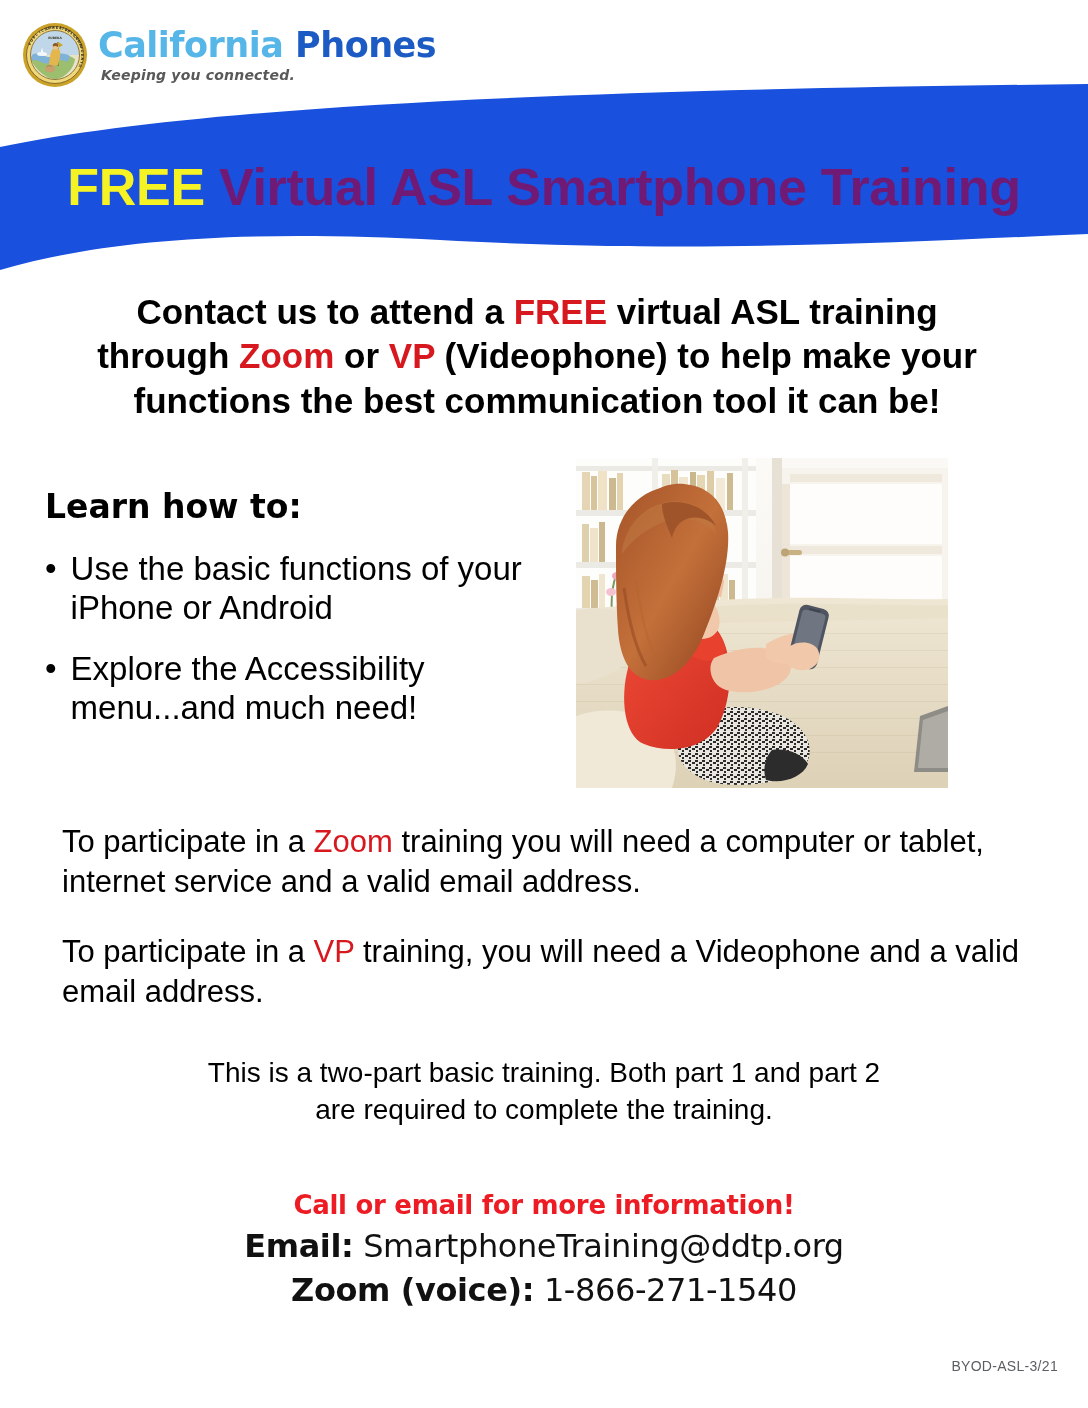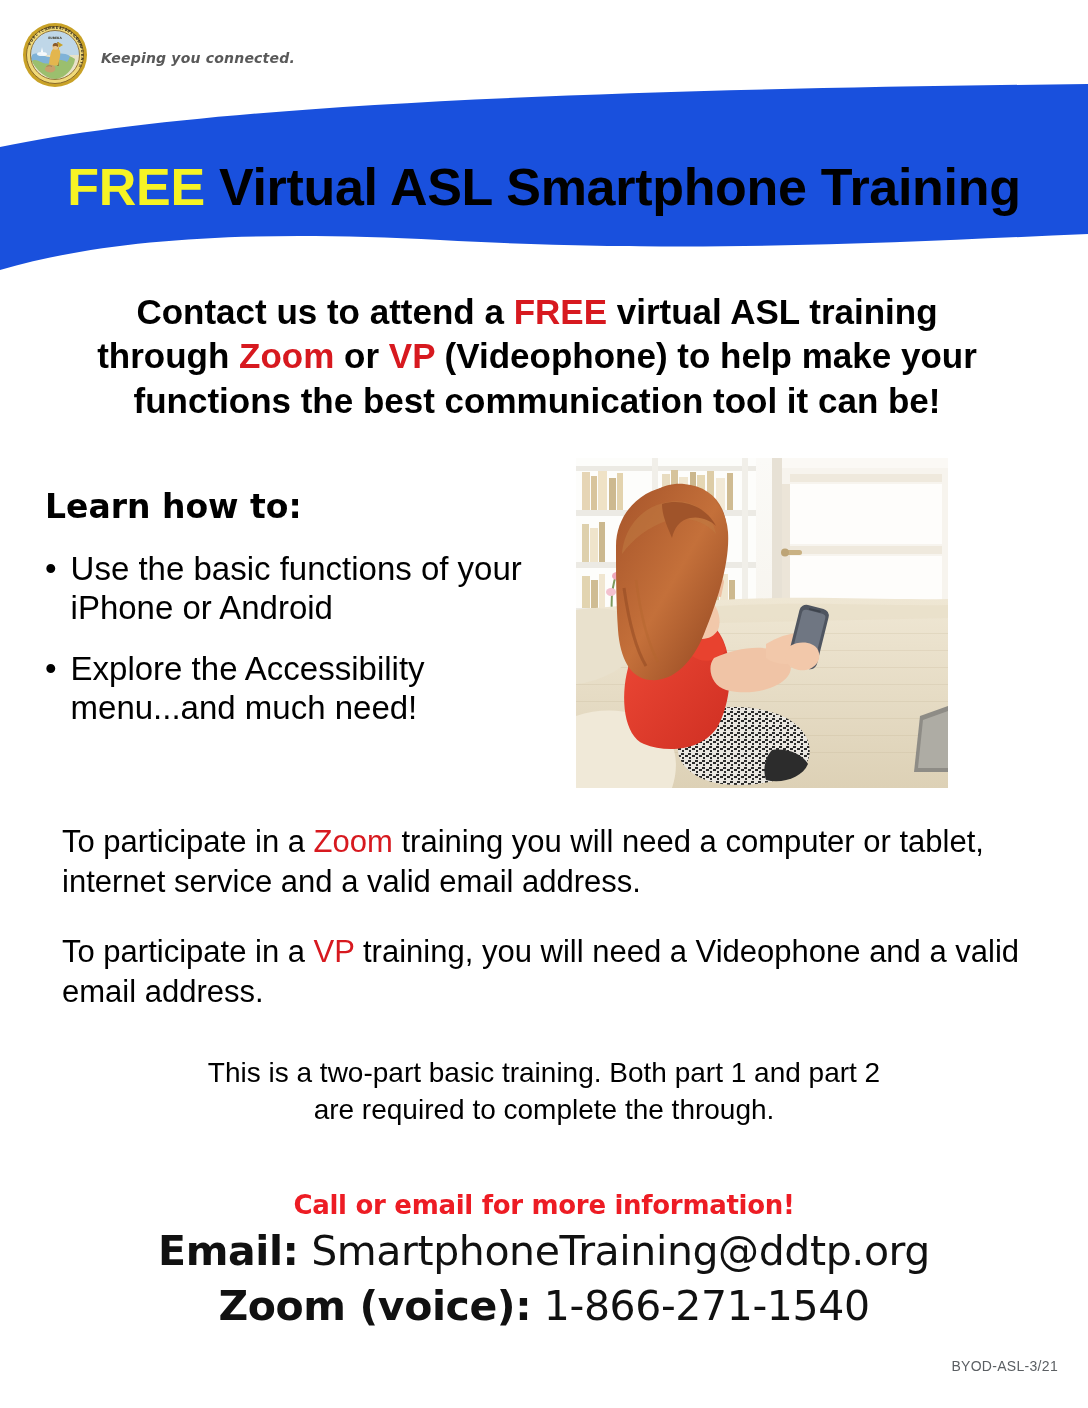--- a/index.html
+++ b/index.html
@@ -40,21 +40,21 @@
     position:absolute;left:0;top:84px;width:1088px;height:208px;
     display:flex;align-items:center;justify-content:center;
     z-index:3;pointer-events:none;
   }
   .banner-title .txt{
     font-size:52px;font-weight:700;letter-spacing:-0.3px;
     font-family:"Liberation Sans", sans-serif;
     white-space:nowrap;margin-top:-2px;
   }
   .banner-title .free{color:#F6F324;}
-  .banner-title .rest{color:#000000;}
+  .banner-title .rest{color:#701a75;}
 
   
   .lead{
     position:absolute;left:33px;top:290px;width:1008px;
     text-align:center;
     font-size:35px;font-weight:700;line-height:1.27;
     color:#000;
     font-family:"Liberation Sans", sans-serif;
   }
   .red{color:#D7191F;}
@@ -101,21 +101,21 @@
   
   .contact{
     position:absolute;left:44px;top:1190px;width:1000px;text-align:center;
     font-family:"DejaVu Sans", sans-serif;
   }
   .contact .cta{
     font-size:26px;font-weight:700;color:#ED1C24;line-height:1.22;
     letter-spacing:-0.3px;
   }
   .contact .line{
-    font-size:41px;color:#111;line-height:1.25;margin-top:4px;
+    font-size:32px;color:#111;line-height:1.25;margin-top:4px;
     letter-spacing:-0.4px;
   }
   .contact .line b{font-weight:700;}
 
   
   .footcode{
     position:absolute;right:30px;top:1358px;
     font-size:14px;color:#5b5f63;letter-spacing:0.3px;
     font-family:"Liberation Sans", sans-serif;
   }
@@ -182,20 +182,21 @@
           <text transform="translate(33,33) rotate(262) translate(0,26.3) rotate(180)" text-anchor="middle">O</text>
           <text transform="translate(33,33) rotate(270) translate(0,26.3) rotate(180)" text-anchor="middle">R</text>
           <text transform="translate(33,33) rotate(278) translate(0,26.3) rotate(180)" text-anchor="middle">N</text>
           <text transform="translate(33,33) rotate(286) translate(0,26.3) rotate(180)" text-anchor="middle">I</text>
           <text transform="translate(33,33) rotate(293) translate(0,26.3) rotate(180)" text-anchor="middle">A</text>
         </g>
         <text x="33" y="16.5" text-anchor="middle" font-family="DejaVu Sans, sans-serif" font-size="3" fill="#3A3320" font-weight="bold">EUREKA</text>
       </svg>
     </div>
     <div class="logo-text">
+      <div class="logo-title"><span class="ca">California</span> <span class="ph">Phones</span></div>
       <div class="logo-tag">Keeping you connected.</div>
     </div>
   </div>
 
   <div class="banner-wrap">
     <svg viewBox="0 0 1088 208" preserveAspectRatio="none" aria-hidden="true">
       <path d="M0 63 C 200 22, 560 6, 1088 0 L 1088 150 C 900 158, 700 170, 440 156 C 250 146, 110 154, 0 186 Z" fill="#1950DD"></path>
     </svg>
   </div>
   <div class="banner-title">
@@ -387,21 +388,21 @@
   <div class="para para-zoom">
     <span>To participate in a </span><span class="red">Zoom</span><span> training you will need a computer or tablet, internet service and a valid email address.</span>
   </div>
 
   <div class="para para-vp">
     <span>To participate in a </span><span class="red">VP</span><span> training, you will need a Videophone and a valid email address.</span>
   </div>
 
   <div class="note">
     <div>This is a two-part basic training. Both part 1 and part 2</div>
-    <div>are required to complete the through.</div>
+    <div>are required to complete the training.</div>
   </div>
 
   <div class="contact">
     <div class="cta">Call or email for more information!</div>
     <div class="line"><b>Email:</b> <span>SmartphoneTraining@ddtp.org</span></div>
     <div class="line"><b>Zoom (voice):</b> <span>1-866-271-1540</span></div>
   </div>
 
   <div class="footcode">BYOD-ASL-3/21</div>
 

